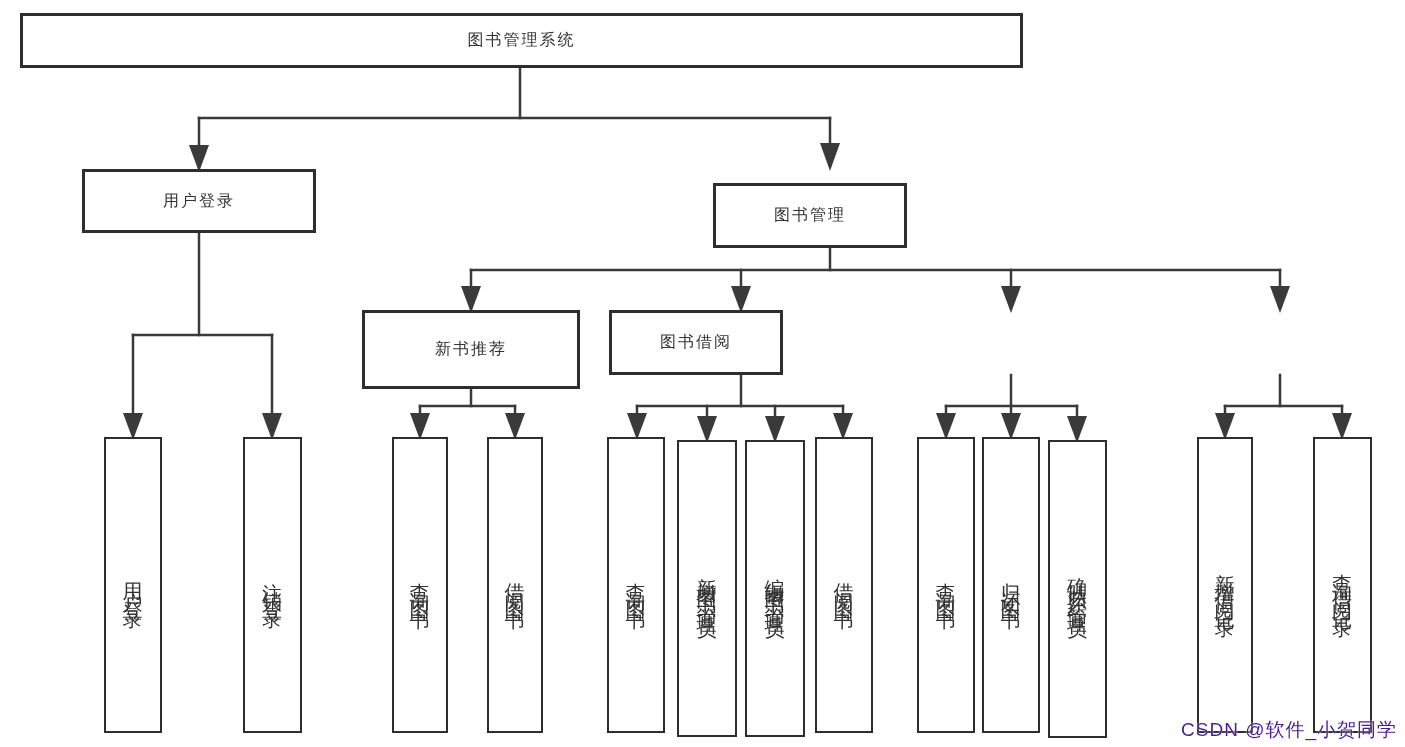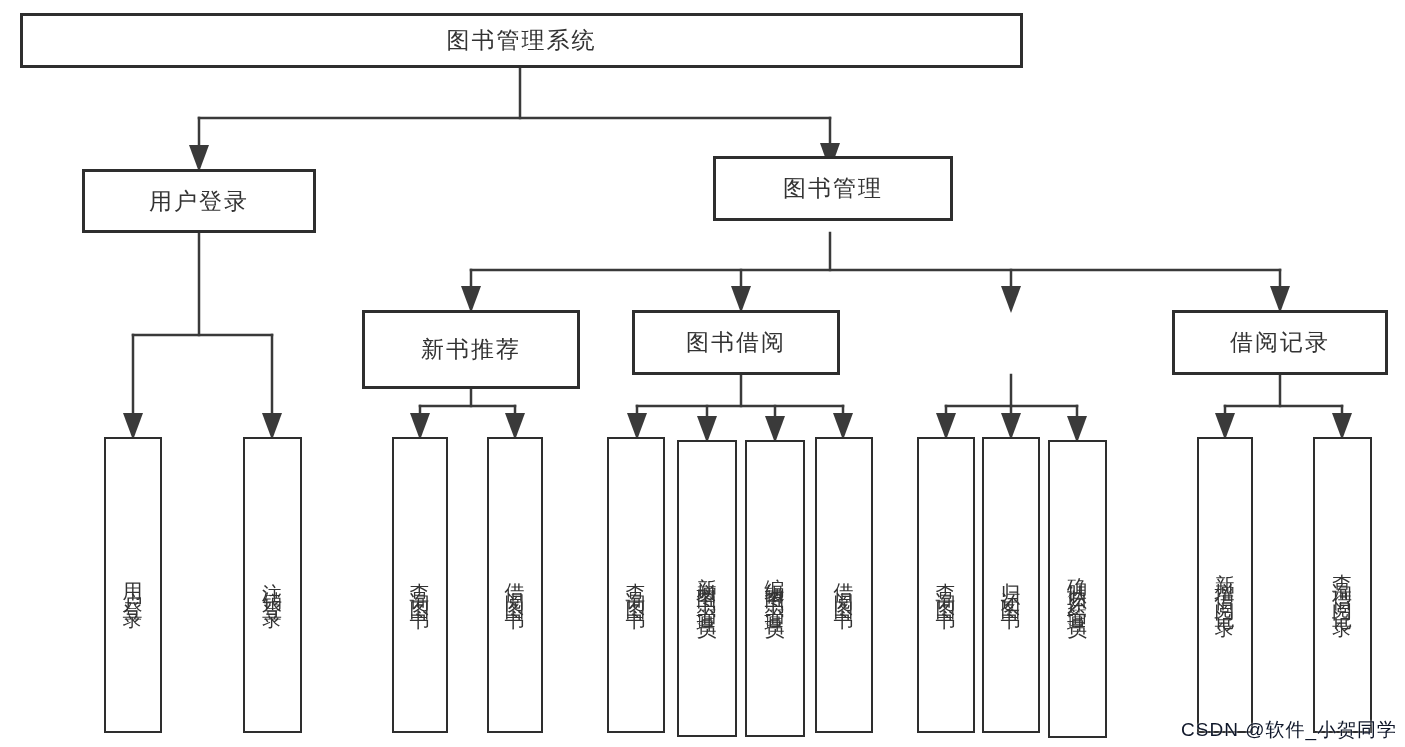--- a/index.html
+++ b/index.html
@@ -8,35 +8,35 @@
     width:1405px;height:747px;
     background:#ffffff;
     font-family:"Liberation Sans",sans-serif;
     overflow:hidden;
   }
   #wires{position:absolute;left:0;top:0;width:1405px;height:747px;}
   .hbox{
     position:absolute;box-sizing:border-box;
     border:3px solid #2e2e2e;background:#ffffff;
     display:flex;align-items:center;justify-content:center;
-    font-size:23px;color:#333333;letter-spacing:2px;white-space:nowrap;
+    font-size:16px;color:#333333;letter-spacing:2px;white-space:nowrap;
   }
   .vbox{
     position:absolute;box-sizing:border-box;
     border:2.5px solid #2e2e2e;background:#ffffff;
     display:flex;align-items:center;justify-content:center;
   }
   .vlabel{
     writing-mode:vertical-rl;text-orientation:mixed;
     font-size:20px;color:#333333;letter-spacing:9px;
     line-height:1.1;white-space:nowrap;
   }
   .watermark{
     position:absolute;right:8px;bottom:4px;
-    font-size:19px;color:#0f172a;letter-spacing:1px;
+    font-size:19px;color:#4c1d95;letter-spacing:1px;
     text-shadow:0 0 2px #ffffff;white-space:nowrap;
   }
   svg line{stroke:#3a3a3a;stroke-width:2.5;stroke-linecap:square;}
   svg polygon{fill:#3a3a3a;stroke:none;}
 </style>
 </head>
 <body>
 
 <div id="canvas">
 
@@ -116,32 +116,29 @@
     </g>
   </svg>
 
   <div class="hbox" style="left:20px;top:13px;width:1003px;height:55px">
     <span>图书管理系统</span>
   </div>
 
   <div class="hbox" style="left:82px;top:169px;width:234px;height:64px">
     <span>用户登录</span>
   </div>
-  <div class="hbox" style="left:713px;top:156px;width:240px;height:65px">
+  <div class="hbox" style="left:713px;top:183px;width:194px;height:65px">
     <span>图书管理</span>
   </div>
 
   <div class="hbox" style="left:362px;top:310px;width:218px;height:79px">
     <span>新书推荐</span>
   </div>
-  <div class="hbox" style="left:632px;top:310px;width:208px;height:65px">
+  <div class="hbox" style="left:609px;top:310px;width:174px;height:65px">
     <span>图书借阅</span>
-  </div>
-  <div class="hbox" style="left:1172px;top:310px;width:216px;height:65px">
-    <span>借阅记录</span>
   </div>
 
   <div class="vbox" style="left:104px;top:437px;width:58px;height:296px">
     <span class="vlabel">用户登录</span>
   </div>
   <div class="vbox" style="left:243px;top:437px;width:59px;height:296px">
     <span class="vlabel">注销登录</span>
   </div>
 
   <div class="vbox" style="left:392px;top:437px;width:56px;height:296px">

